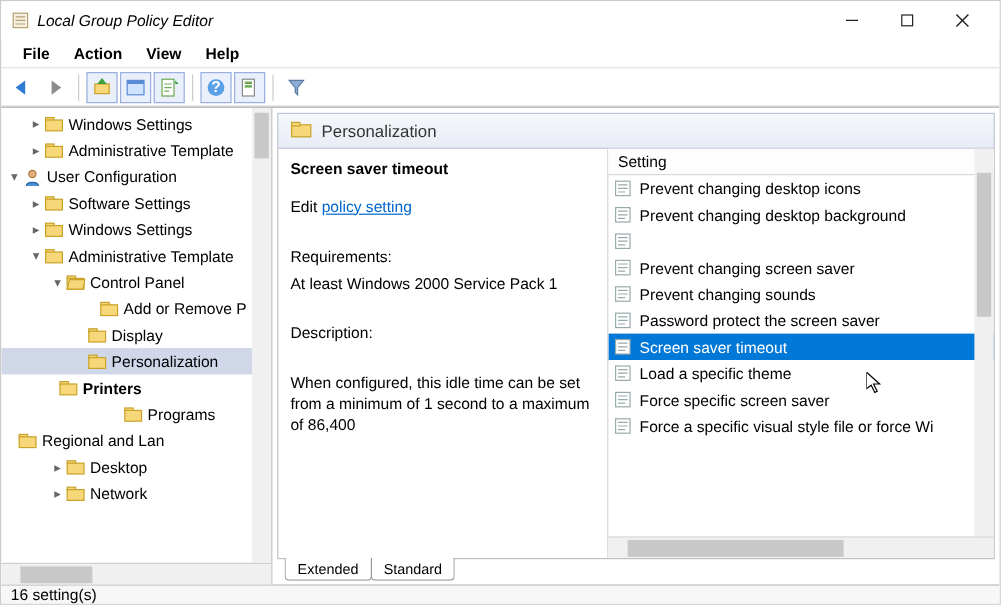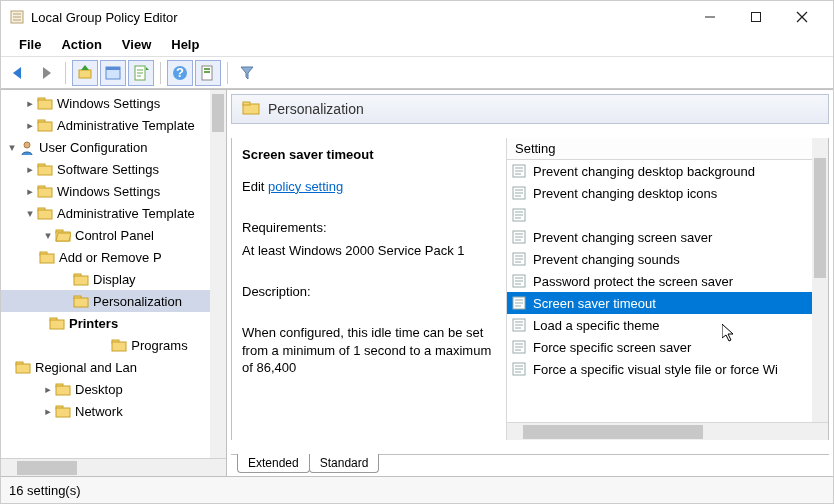--- a/index.html
+++ b/index.html
@@ -1,19 +1,19 @@
 <!DOCTYPE html>
 <html><head>
 <meta charset="utf-8">
 <style>
 * { margin: 0; padding: 0; box-sizing: border-box; font-family: "Segoe UI", Tahoma, sans-serif; font-size: 13px; }
 body { background: #fff; width: 834px; height: 504px; overflow: hidden; display: flex; flex-direction: column; border: 1px solid #ccc; }
 
 
-.titlebar { height: 32px; display: flex; align-items: center; padding: 0 8px; background: #fff; }
+.titlebar { height: 32px; display: flex; align-items: center; padding: 0 8px; background: #fff; font-style: italic; }
 .titlebar .app-icon { width: 16px; height: 16px; margin-right: 6px; }
 .titlebar .title { flex: 1; font-size: 13px; }
 .titlebar .win-controls { display: flex; gap: 0; }
 .titlebar .win-btn { width: 46px; height: 30px; display: flex; align-items: center; justify-content: center; }
 
 
 .menubar { height: 24px; display: flex; align-items: center; padding: 0 8px; border-bottom: 1px solid #e0e0e0; }
 .menubar .menu-item { padding: 2px 10px; font-size: 13px; font-weight: bold; }
 
 
@@ -33,42 +33,42 @@
 .tree-row.selected { background: #d0d7e8; }
 .tree-pane .hscroll { height: 18px; border-top: 1px solid #d0d0d0; background: #f0f0f0; position: relative; }
 .tree-pane .hscroll .thumb { position: absolute; left: 16px; top: 2px; height: 14px; width: 60px; background: #c8c8c8; }
 .tree-vscroll { position: absolute; right: 0; top: 0; width: 16px; height: 100%; background: #f0f0f0; }
 .tree-vscroll .thumb { position: absolute; right: 2px; top: 4px; width: 12px; height: 38px; background: #c8c8c8; }
 
 .right-pane { flex: 1; display: flex; flex-direction: column; min-width: 0; }
 .header-bar { height: 30px; background: linear-gradient(#f5f7fb,#e8ecf5); border-bottom: 1px solid #c8cedd; display: flex; align-items: center; padding: 0 10px; gap: 8px; margin: 4px 4px 0 4px; border: 1px solid #bcc4d8; }
 .header-bar .title { font-size: 14px; color: #333; }
 
-.detail-body { flex: 1; display: flex; min-height: 0; margin: 14px 4px; border-left: 1px solid #c0c0c0; border-right: 1px solid #c0c0c0; }
+.detail-body { flex: 1; display: flex; min-height: 0; margin: 0 4px; border-left: 1px solid #c0c0c0; border-right: 1px solid #c0c0c0; }
 .desc-col { width: 274px; padding: 8px 10px; font-size: 13px; line-height: 1.35; overflow: hidden; }
 .desc-col .heading { font-weight: bold; margin-bottom: 14px; }
 .desc-col .link { color: #0066cc; }
 .desc-col p { margin-bottom: 6px; }
 
 .list-col { flex: 1; display: flex; flex-direction: column; border-left: 1px solid #d8d8d8; min-width: 0; position: relative; }
 .list-header { height: 22px; border-bottom: 1px solid #d8d8d8; display: flex; align-items: center; padding-left: 8px; font-size: 13px; background: #fdfdfd; }
 .list-body { flex: 1; overflow: hidden; position: relative; }
 .list-row { display: flex; align-items: center; height: 22px; padding: 0 4px; white-space: nowrap; gap: 6px; }
 .list-row.selected { background: #0078d7; color: #fff; }
 .list-row .item-icon { width: 16px; height: 16px; flex-shrink: 0; }
 .list-vscroll { position: absolute; right: 0; top: 0; bottom: 18px; width: 16px; background: #f0f0f0; }
 .list-vscroll .thumb { position: absolute; right: 2px; top: 20px; width: 12px; height: 120px; background: #c8c8c8; }
 .list-hscroll { height: 18px; background: #f0f0f0; position: relative; border-top: 1px solid #d8d8d8; }
 .list-hscroll .thumb { position: absolute; left: 16px; top: 2px; width: 180px; height: 14px; background: #c8c8c8; }
 
 .tabs-row { height: 22px; display: flex; align-items: flex-start; padding-left: 6px; margin: 0 4px; border-top: 1px solid #c0c0c0; }
 .tab { padding: 2px 10px; font-size: 12px; border: 1px solid #999; border-top: none; background: #fff; position: relative; top: -1px; border-radius: 0 0 4px 4px; margin-right: -1px; }
 .tab.active { background: #fff; z-index: 2; }
 
-.statusbar { height: 27px; border-top: 1px solid #c0c0c0; display: flex; align-items: center; padding: 0 8px; font-size: 12px; background: #f7f7f7; }
+.statusbar { height: 16px; border-top: 1px solid #c0c0c0; display: flex; align-items: center; padding: 0 8px; font-size: 12px; background: #f7f7f7; }
 
 .cursor-arrow { position: absolute; pointer-events: none; }
 </style>
 </head>
 <body>
 
 <div class="titlebar">
   <span class="app-icon">
     <svg width="16" height="16" viewBox="0 0 16 16">
         <rect x="2" y="2" width="12" height="12" fill="#f5f0e1" stroke="#b8a070"></rect>
@@ -214,21 +214,21 @@
         </div>
         <div class="tree-row" style="padding-left: 40px;">
           <span class="exp">▾</span>
           <span class="folder"><svg width="16" height="14">
               <rect x="1" y="2" width="7" height="3" fill="#f6d77a" stroke="#c9a227"></rect>
               <rect x="1" y="4" width="14" height="9" fill="#ffe9a8" stroke="#c9a227"></rect>
               <polygon points="3,5 16,5 14,13 1,13" fill="#f6d77a" stroke="#c9a227"></polygon>
             </svg></span>
           <span>Control Panel</span>
         </div>
-        <div class="tree-row" style="padding-left: 24px;">
+        <div class="tree-row" style="padding-left: 68px;">
           <span class="exp empty">▸</span>
           <span class="folder"><svg width="16" height="14">
               <rect x="1" y="2" width="7" height="3" fill="#f6d77a" stroke="#c9a227"></rect>
               <rect x="1" y="4" width="14" height="9" fill="#f6d77a" stroke="#c9a227"></rect>
             </svg></span>
           <span>Add or Remove P</span>
         </div>
         <div class="tree-row" style="padding-left: 58px;">
           <span class="exp empty">▸</span>
           <span class="folder"><svg width="16" height="14">
@@ -246,21 +246,21 @@
           <span>Personalization</span>
         </div>
         <div class="tree-row" style="padding-left: 34px; font-weight: bold;">
           <span class="exp empty">▸</span>
           <span class="folder"><svg width="16" height="14">
               <rect x="1" y="2" width="7" height="3" fill="#f6d77a" stroke="#c9a227"></rect>
               <rect x="1" y="4" width="14" height="9" fill="#f6d77a" stroke="#c9a227"></rect>
             </svg></span>
           <span>Printers</span>
         </div>
-        <div class="tree-row" style="padding-left: 58px; justify-content: center;">
+        <div class="tree-row" style="padding-left: 88px;">
           <span class="exp empty">▸</span>
           <span class="folder"><svg width="16" height="14">
               <rect x="1" y="2" width="7" height="3" fill="#f6d77a" stroke="#c9a227"></rect>
               <rect x="1" y="4" width="14" height="9" fill="#f6d77a" stroke="#c9a227"></rect>
             </svg></span>
           <span>Programs</span>
         </div>
         <div class="tree-row" style="">
           <span class="exp empty">▸</span>
           <span class="folder"><svg width="16" height="14">
@@ -319,30 +319,30 @@
       <div class="list-col">
         <div class="list-header">Setting</div>
         <div class="list-body" id="settings-list">
             <div class="list-row">
               <span class="item-icon"><svg width="16" height="16">
                   <rect x="2" y="2" width="12" height="12" fill="#fff" stroke="#9aa"></rect>
                   <line x1="4" y1="5" x2="12" y2="5" stroke="#9aa"></line>
                   <line x1="4" y1="8" x2="12" y2="8" stroke="#9aa"></line>
                   <line x1="4" y1="11" x2="10" y2="11" stroke="#9aa"></line>
                 </svg></span>
+              <span>Prevent changing desktop icons</span>
+            </div>
+            <div class="list-row">
+              <span class="item-icon"><svg width="16" height="16">
+                  <rect x="2" y="2" width="12" height="12" fill="#fff" stroke="#9aa"></rect>
+                  <line x1="4" y1="5" x2="12" y2="5" stroke="#9aa"></line>
+                  <line x1="4" y1="8" x2="12" y2="8" stroke="#9aa"></line>
+                  <line x1="4" y1="11" x2="10" y2="11" stroke="#9aa"></line>
+                </svg></span>
               <span>Prevent changing desktop background</span>
-            </div>
-            <div class="list-row">
-              <span class="item-icon"><svg width="16" height="16">
-                  <rect x="2" y="2" width="12" height="12" fill="#fff" stroke="#9aa"></rect>
-                  <line x1="4" y1="5" x2="12" y2="5" stroke="#9aa"></line>
-                  <line x1="4" y1="8" x2="12" y2="8" stroke="#9aa"></line>
-                  <line x1="4" y1="11" x2="10" y2="11" stroke="#9aa"></line>
-                </svg></span>
-              <span>Prevent changing desktop icons</span>
             </div>
             <div class="list-row">
               <span class="item-icon"><svg width="16" height="16">
                   <rect x="2" y="2" width="12" height="12" fill="#fff" stroke="#9aa"></rect>
                   <line x1="4" y1="5" x2="12" y2="5" stroke="#9aa"></line>
                   <line x1="4" y1="8" x2="12" y2="8" stroke="#9aa"></line>
                   <line x1="4" y1="11" x2="10" y2="11" stroke="#9aa"></line>
                 </svg></span>
             </div>
             <div class="list-row">

